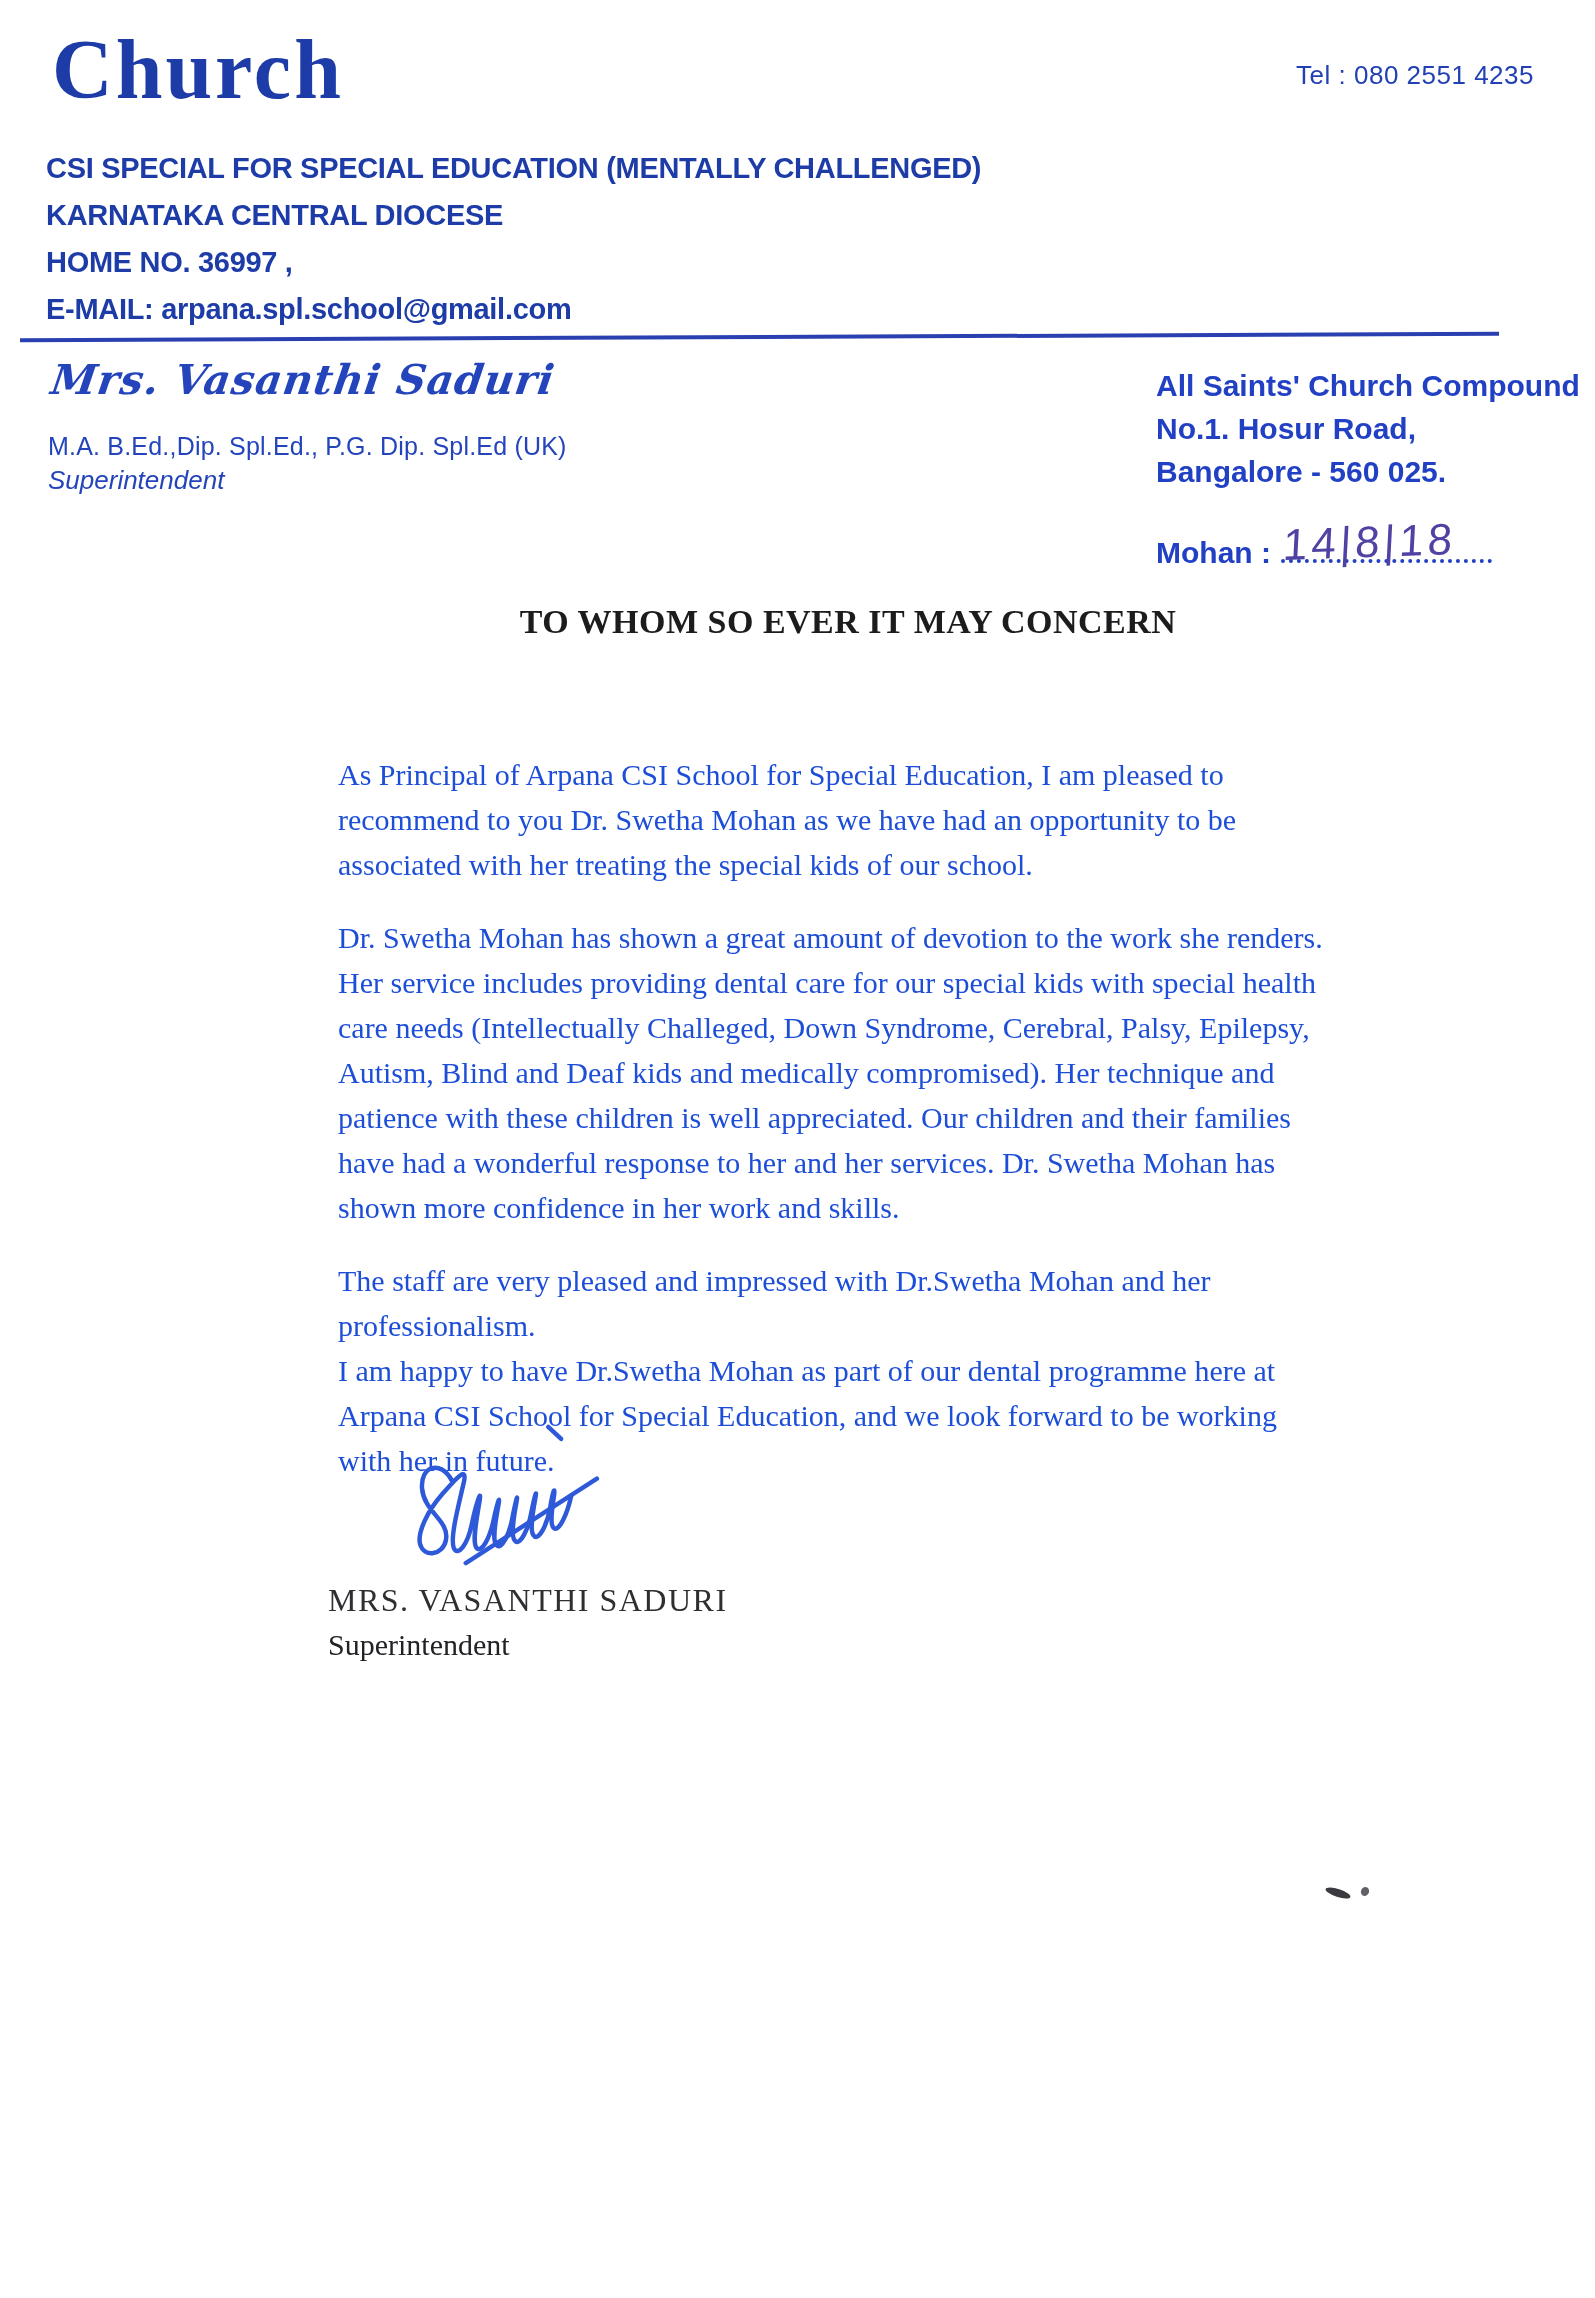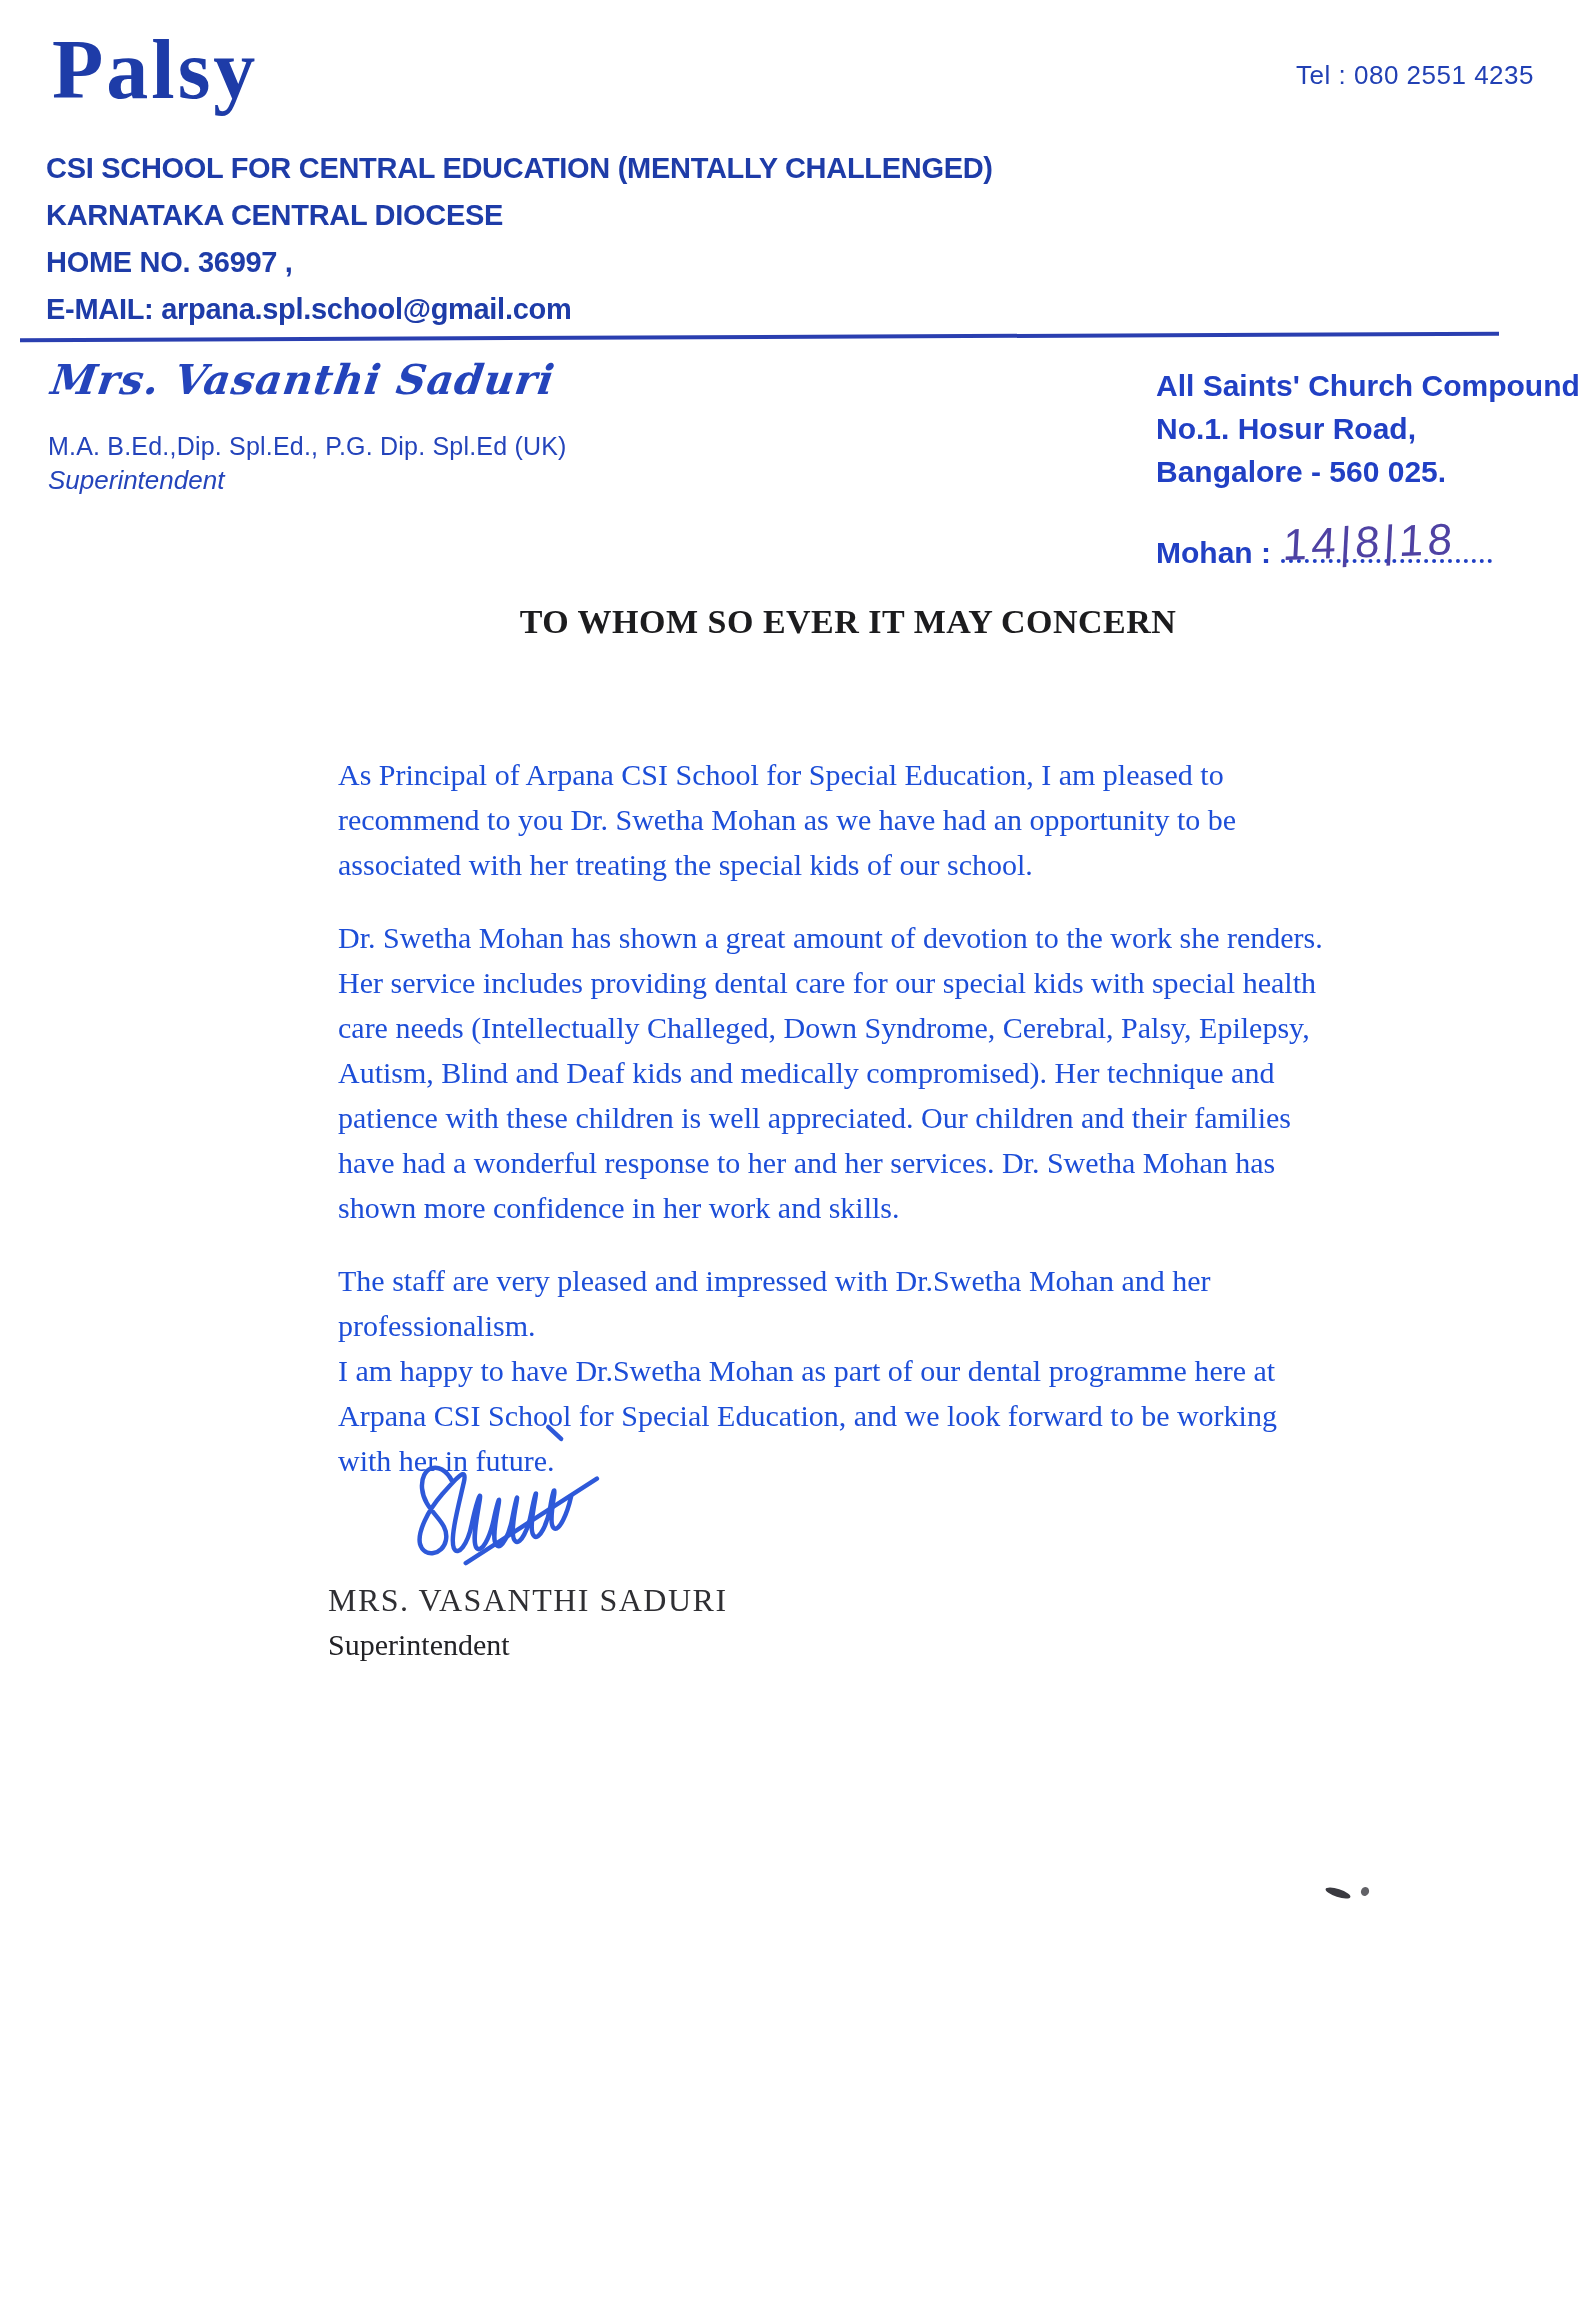--- a/index.html
+++ b/index.html
@@ -110,24 +110,24 @@
   }
   .smudge .a { left: 0;  top: 8px; width: 26px; height: 8px; transform: rotate(18deg); }
   .smudge .b { left: 36px; top: 6px; width: 8px; height: 9px; transform: rotate(30deg); opacity: .8; }
 </style>
 </head>
 <body>
 
 <div class="page">
 
   <div class="tel">Tel : 080 2551 4235</div>
-  <div class="logo">Palsy</div>
+  <div class="logo">Church</div>
 
   <div class="org">
-    <div>CSI SCHOOL FOR CENTRAL EDUCATION (MENTALLY CHALLENGED)</div>
+    <div>CSI SPECIAL FOR SPECIAL EDUCATION (MENTALLY CHALLENGED)</div>
     <div>KARNATAKA CENTRAL DIOCESE</div>
     <div>HOME NO. 36997 ,</div>
     <div>E-MAIL: arpana.spl.school@gmail.com</div>
   </div>
 
   <div class="rule"></div>
 
   <div class="who">
     <div class="name">Mrs. Vasanthi Saduri</div>
     <div class="quals">M.A. B.Ed.,Dip. Spl.Ed., P.G. Dip. Spl.Ed (UK)</div>

